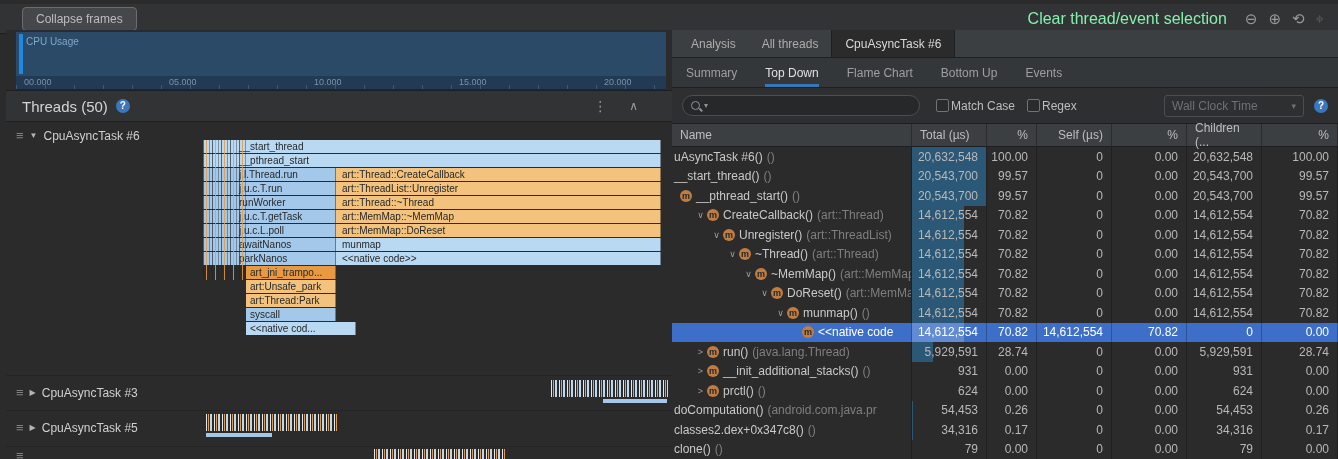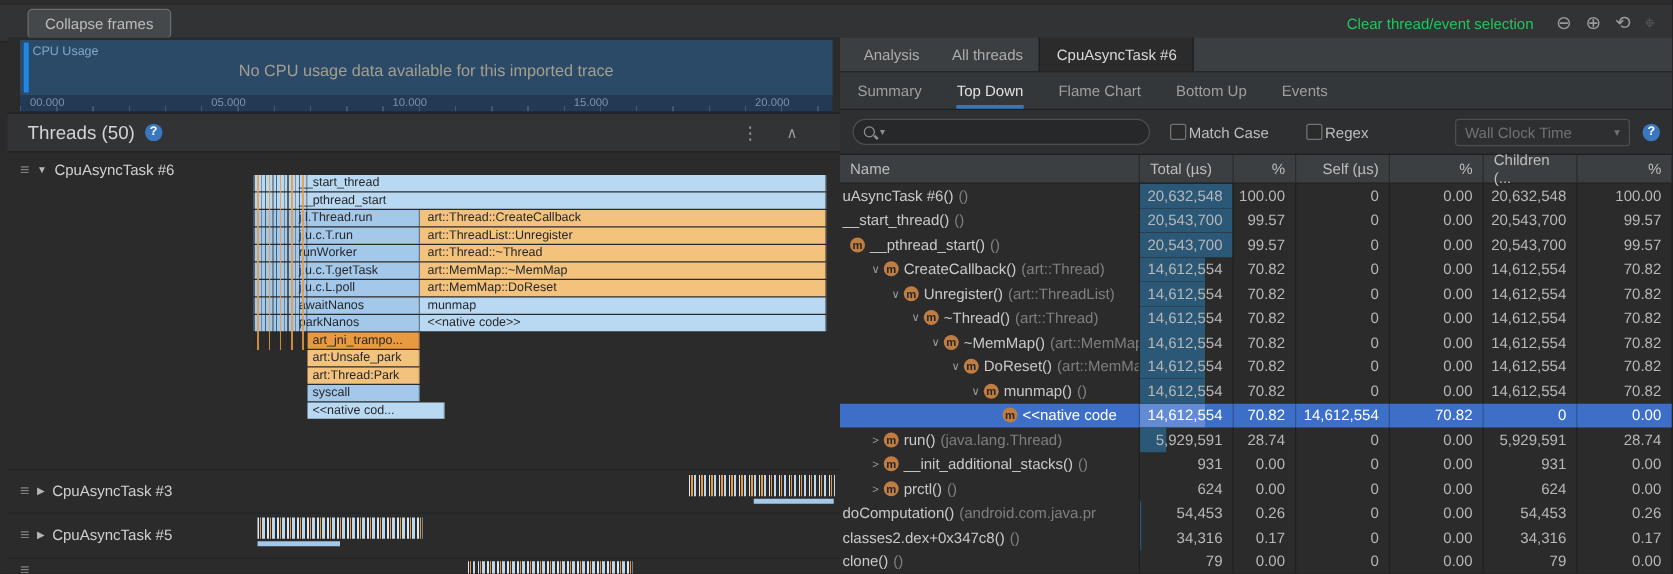--- a/index.html
+++ b/index.html
@@ -5,21 +5,21 @@
   html,body{margin:0;padding:0;background:#1e1f22;}
   .app{position:relative;width:1338px;height:459px;background:#2b2b2b;overflow:hidden;
        font-family:"Liberation Sans",sans-serif;color:#bbbbbb;}
 
   
   .toolbar{position:absolute;left:0;top:4px;width:100%;height:30px;background:#313335;
            border-bottom:1px solid #1e1f22;display:flex;align-items:center;box-sizing:border-box;}
   .btn-collapse{margin-left:22px;padding:4px 13px;background:#45484a;border:1px solid #6a6d6f;
                 border-radius:4px;color:#bcbcbc;font-size:12px;font-family:inherit;}
   .toolbar-spacer{flex:1;}
-  .link{color:#22c55e;font-size:12px;text-decoration:none;}
+  .link{color:#86efac;font-size:16px;text-decoration:none;}
   .tool-icons{display:flex;gap:11px;margin:0 14px 0 18px;color:#9a9a9a;font-size:15px;line-height:1;}
   .tool-icons .dim{color:#5a5a5a;}
 
   
   .left-panel{position:absolute;left:6px;top:30px;width:672px;height:429px;background:#2b2b2b;
               box-sizing:border-box;border-right:2px solid #1e1f22;}
   .cpu-box{position:absolute;left:10px;top:2px;width:650px;height:44px;background:#2a4a68;}
   .cpu-accent{position:absolute;left:3px;top:2px;width:4px;height:40px;background:#1e88e5;}
   .cpu-label{position:absolute;left:10px;top:4px;font-size:10px;color:#7fa8c9;}
   .cpu-msg{position:absolute;left:0;right:0;top:17px;text-align:center;font-size:13px;color:#a79f8d;}
@@ -122,21 +122,20 @@
       <span>⊕</span>
       <span>⟲</span>
       <span class="dim">⌖</span>
     </div>
   </div>
 
   <div class="left-panel">
     <div class="cpu-box">
       <div class="cpu-accent"></div>
       <span class="cpu-label">CPU Usage</span>
-      <div class="cpu-msg">No CPU usage data available for this imported trace</div>
     </div>
     <div class="ruler">
       <div class="ruler-ticks"></div>
     <span class="ruler-label" style="left: 8px;">00.000</span>
         <span class="ruler-label" style="left: 153px;">05.000</span>
         <span class="ruler-label" style="left: 298px;">10.000</span>
         <span class="ruler-label" style="left: 443px;">15.000</span>
         <span class="ruler-label" style="left: 588px;">20.000</span>
       </div>
 
@@ -227,21 +226,21 @@
 
     <div class="rfilter">
       <div class="search">
         <span class="mag"></span>
         <span class="caret">▾</span>
       </div>
       <label class="cb" style="margin-left:16px;">
         <span class="box"></span>
         <span>Match Case</span>
       </label>
-      <label class="cb" style="margin-left:30px;">
+      <label class="cb" style="margin-left:12px;">
         <span class="box"></span>
         <span>Regex</span>
       </label>
       <div class="dropdown" style="margin-left:auto;">
         <span>Wall Clock Time</span>
         <span class="caret">▾</span>
       </div>
       <div class="help-badge" style="margin-left:10px;">?</div>
     </div>
 

